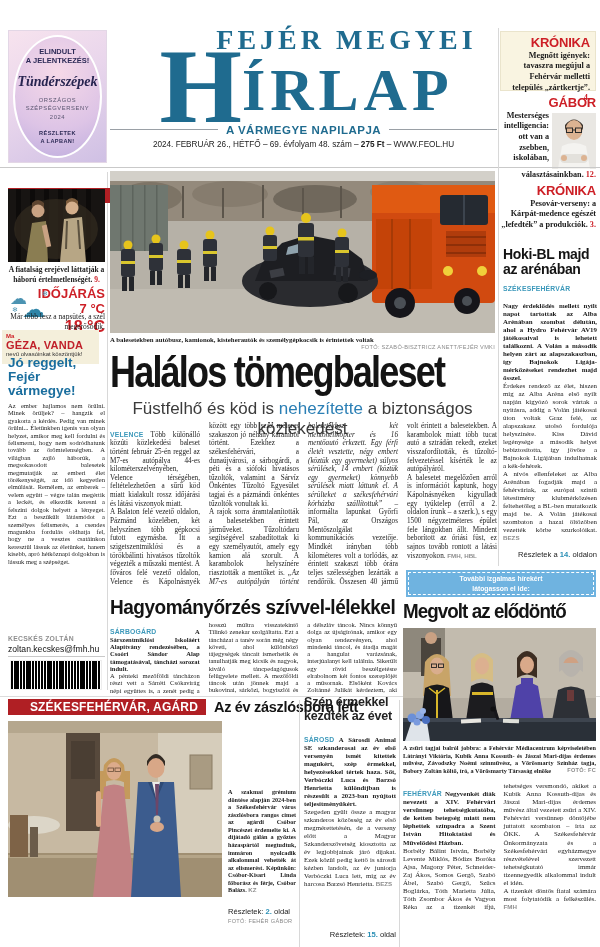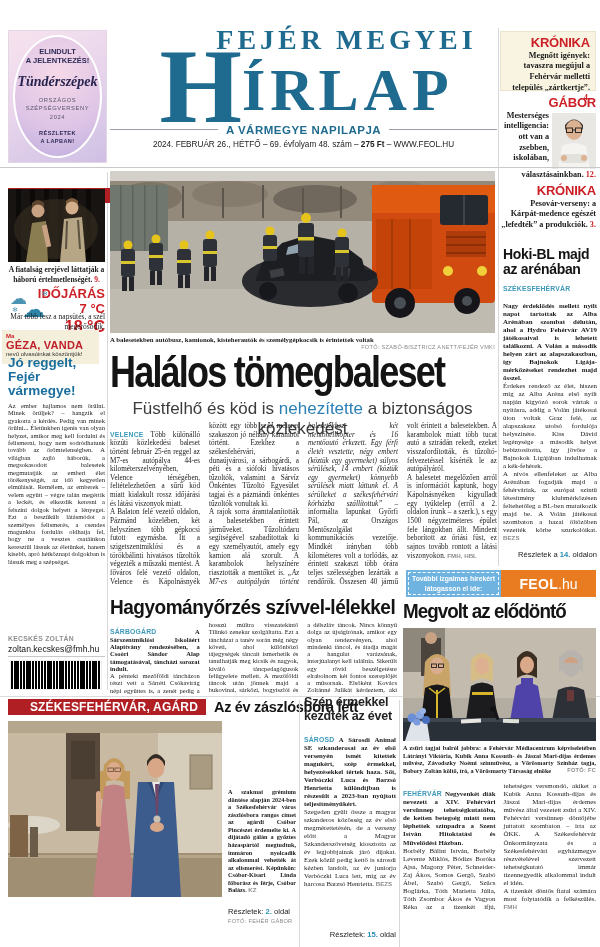--- a/index.html
+++ b/index.html
@@ -429,24 +429,20 @@
 </span><span>Érdekes rendező az élet, hiszen míg az Alba Aréna első nyílt napján kígyózó sorok vártak a nyitásra, addig a Volán játékosai úton voltak Graz felé, az alapszakasz utolsó fordulója helyszínére. Kiss Dávid legénysége a második helyet bebiztosította, így jövőre a Bajnokok Ligájában indulhatnak a kék-fehérek.
 A nívós ellenfeleket az Alba Arénában fogadják majd a fehérváriak, az európai szintű létesítmény klubmérkőzésen feltehetőleg a BL-ben mutatkozik majd be. A Volán játékosai szombaton a hazai öltözőben vezették körbe szurkolóikat. </span><span class="sig">BEZS</span>
 </div>
 <div class="abs details" style="left:503px;top:550px;width:94px;text-align:right;"><span>Részletek a </span><span class="pn-teal">14.</span><span> oldalon</span></div>
 
 <div class="abs feol-banner" style="left:406px;top:570px;width:190px;height:27px;">
   <div class="feol-blue">
     <div>További izgalmas hírekért</div>
     <div>látogasson el ide:</div>
   </div>
-  <div class="feol-logo">
-    <span class="lg-main">FEOL</span>
-      <span class="lg-suffix">.hu</span>
-  </div>
 </div>
 
 <div class="abs headline" style="left:403px;top:600px;width:194px;font-size:20px;letter-spacing:-1px;transform:scaleX(.94);transform-origin:left top;white-space:nowrap;">Megvolt az elődöntő</div>
 
 <svg class="abs" style="left:403px;top:628px;" width="193" height="113" viewBox="0 0 193 113">
   <rect width="193" height="113" fill="#b3aca0"></rect>
   <rect width="193" height="70" fill="#c2bbae"></rect>
   <rect width="42" height="44" fill="#8e887c"></rect>
   <rect x="18" y="10" width="20" height="38" fill="#4a443c"></rect>
     <circle cx="28" cy="10" r="6" fill="#c9a183"></circle>

